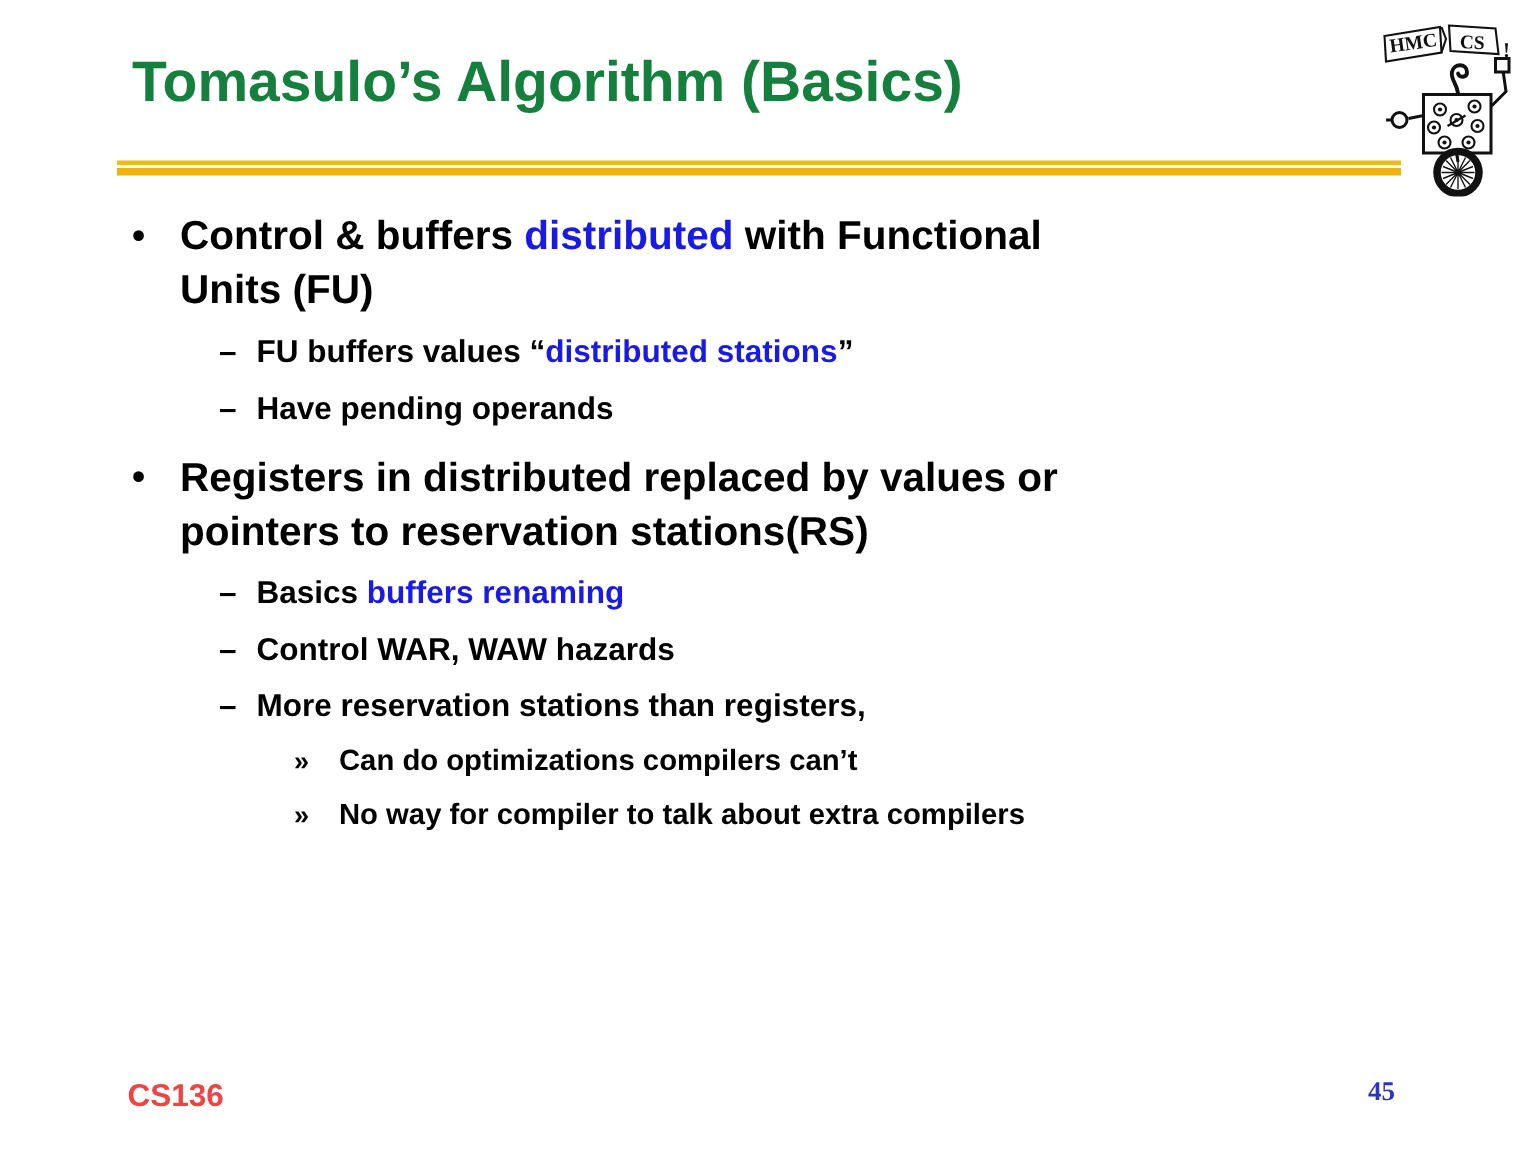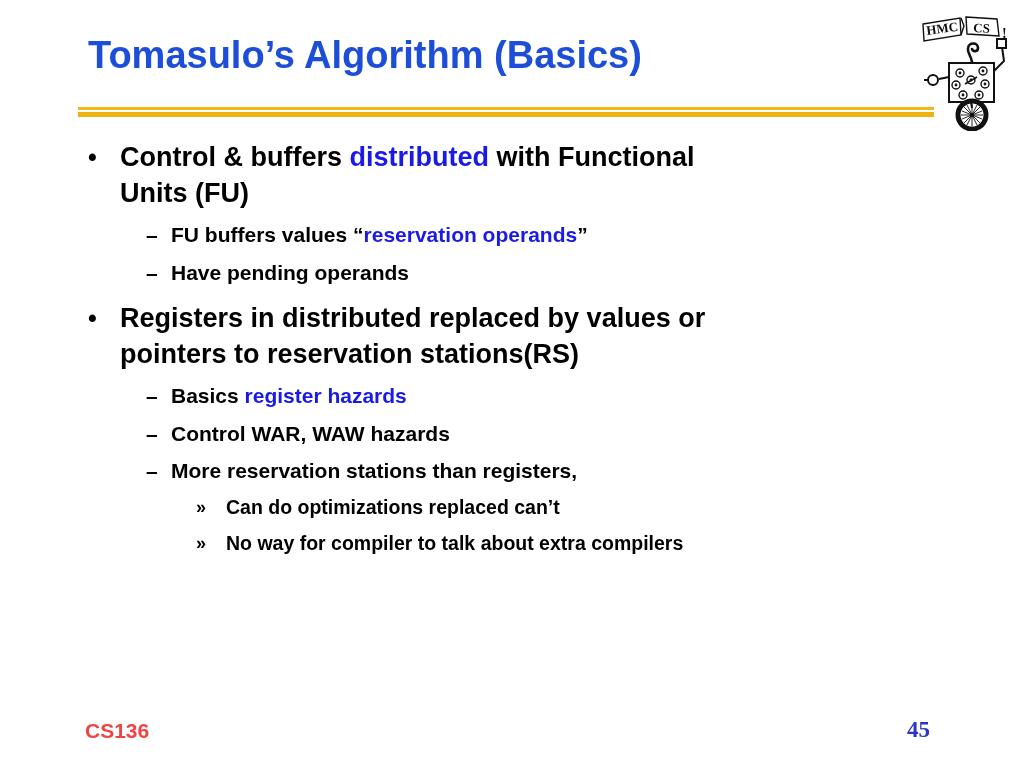--- a/index.html
+++ b/index.html
@@ -5,21 +5,21 @@
   html,body{margin:0;padding:0;background:#ffffff;}
   .slide{
     position:relative;
     width:1024px;height:768px;
     background:#ffffff;
     overflow:hidden;
     font-family:"Liberation Sans", sans-serif;
   }
   .page-title{
     position:absolute;left:88px;top:34px;
-    font-size:38px;font-weight:bold;color:#1d4ed8;
+    font-size:38px;font-weight:bold;color:#15803d;
     letter-spacing:0px;white-space:nowrap;
   }
   .rule{position:absolute;left:78px;top:107px;width:856px;}
   .rule .bar-thin{height:3px;background:#F2BA18;}
   .rule .bar-gap{height:2px;background:#ffffff;}
   .rule .bar-thick{height:5px;background:#EFB211;}
   .row{
     position:absolute;display:flex;align-items:flex-start;
     color:#000000;font-weight:bold;
   }
@@ -40,21 +40,21 @@
   .r7{top:457px;}
   .r8{top:495px;}
   .r9{top:531px;}
   .footer-course{
     position:absolute;left:85px;top:719px;
     font-size:21px;font-weight:bold;color:#ef4444;
   }
   .footer-page{
     position:absolute;right:94px;top:717px;
     font-family:"Liberation Serif", serif;
-    font-size:23px;font-weight:bold;color:#2935C8;
+    font-size:18px;font-weight:bold;color:#2935C8;
   }
   .logo{position:absolute;left:915px;top:5px;width:100px;height:126px;}
 </style>
 </head>
 <body>
 
 <div class="slide">
 
   <div class="page-title">Tomasulo’s Algorithm (Basics)</div>
 
@@ -127,52 +127,52 @@
   </div>
 
   <div class="row l1 r1">
     <span class="marker">•</span>
     <span class="text"><span>Control &amp; buffers </span><span class="accent">distributed</span><span> with Functional
 Units (FU)</span></span>
   </div>
 
   <div class="row l2 r2">
     <span class="marker">–</span>
-    <span class="text"><span>FU buffers values “</span><span class="accent">reservation operands</span><span>”</span></span>
+    <span class="text"><span>FU buffers values “</span><span class="accent">distributed stations</span><span>”</span></span>
   </div>
 
   <div class="row l2 r3">
     <span class="marker">–</span>
     <span class="text">Have pending operands</span>
   </div>
 
   <div class="row l1 r4">
     <span class="marker">•</span>
     <span class="text">Registers in distributed replaced by values or
 pointers to reservation stations(RS)</span>
   </div>
 
   <div class="row l2 r5">
     <span class="marker">–</span>
-    <span class="text"><span>Basics </span><span class="accent">register hazards</span><span></span></span>
+    <span class="text"><span>Basics </span><span class="accent">buffers renaming</span><span></span></span>
   </div>
 
   <div class="row l2 r6">
     <span class="marker">–</span>
     <span class="text">Control WAR, WAW hazards</span>
   </div>
 
   <div class="row l2 r7">
     <span class="marker">–</span>
     <span class="text">More reservation stations than registers,</span>
   </div>
 
   <div class="row l3 r8">
     <span class="marker">»</span>
-    <span class="text">Can do optimizations replaced can’t</span>
+    <span class="text">Can do optimizations compilers can’t</span>
   </div>
 
   <div class="row l3 r9">
     <span class="marker">»</span>
     <span class="text">No way for compiler to talk about extra compilers</span>
   </div>
 
   <div class="footer-course">CS136</div>
   <div class="footer-page">45</div>
 

